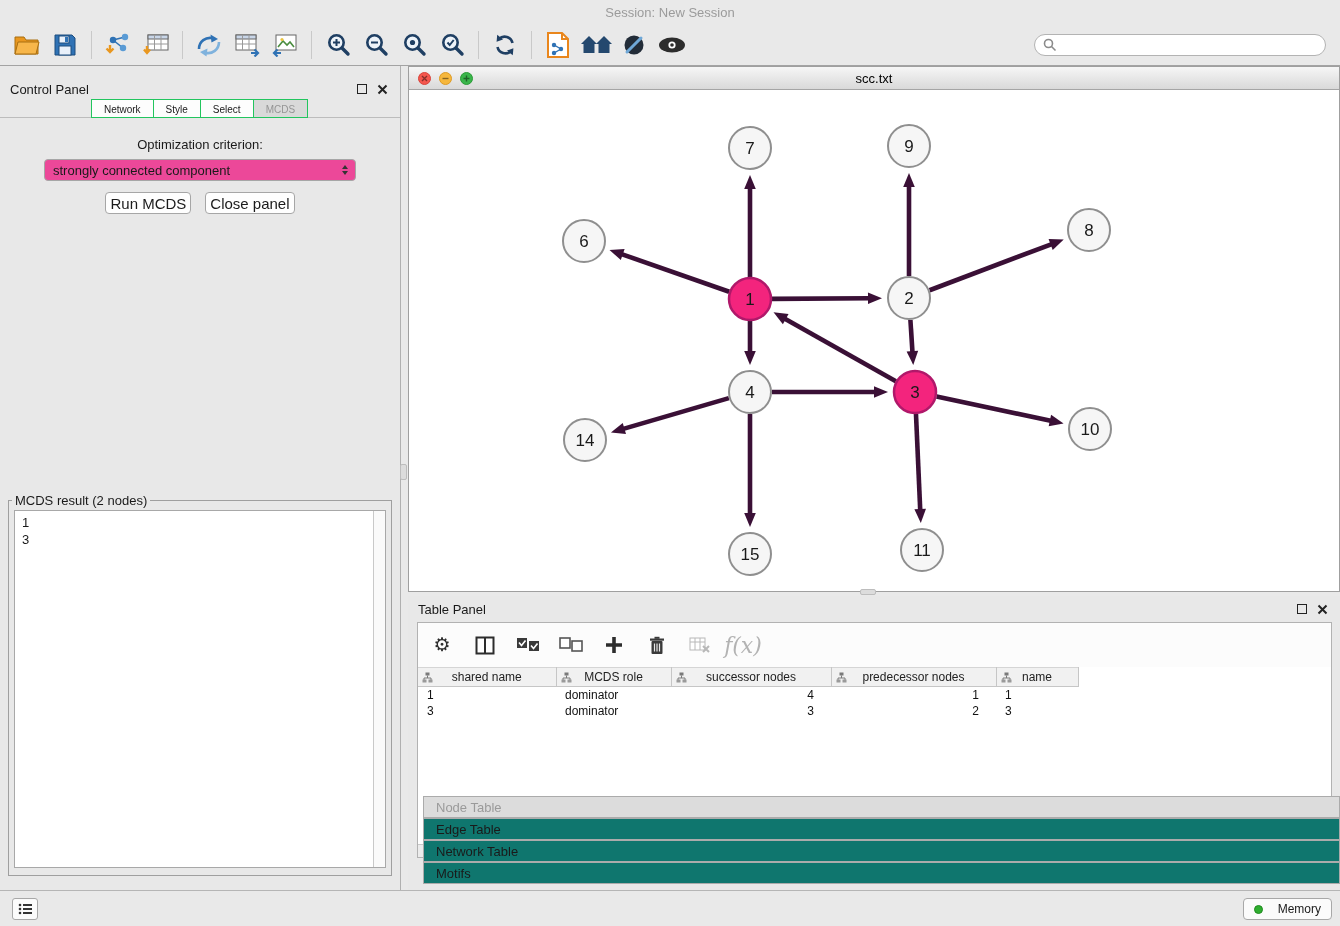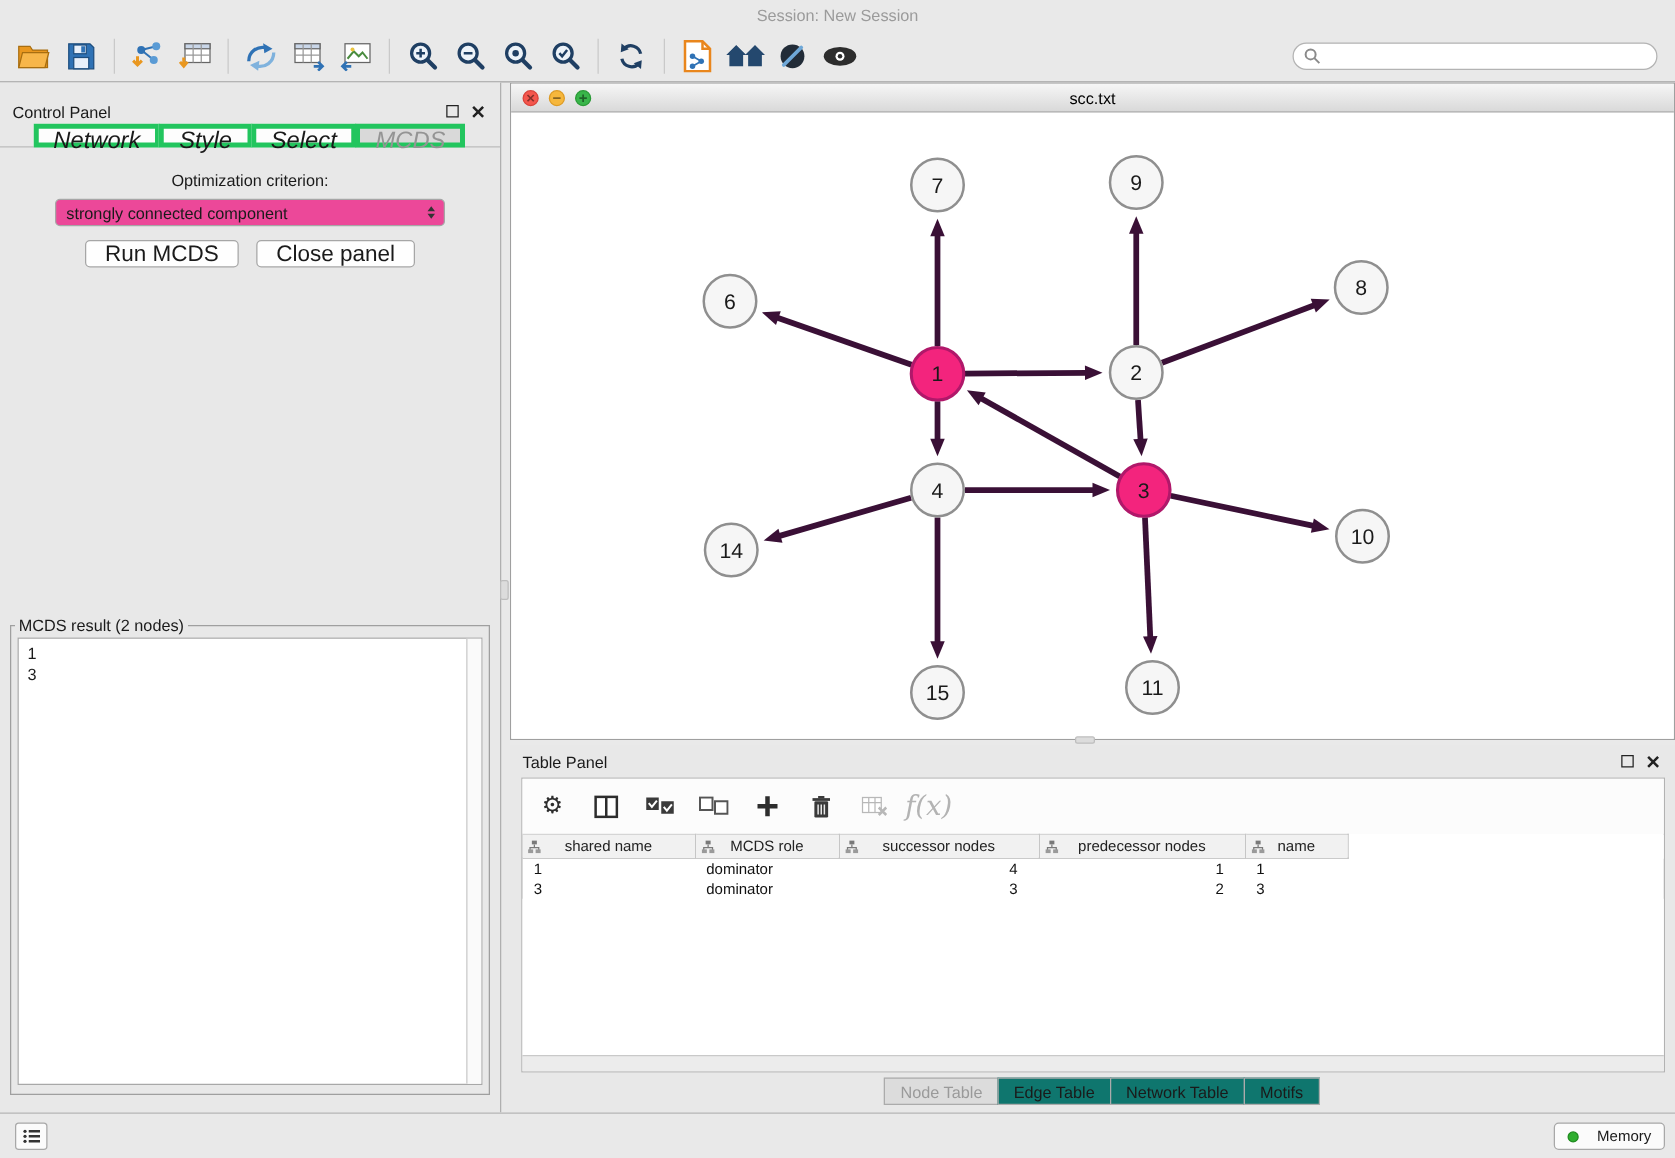--- a/index.html
+++ b/index.html
@@ -18,29 +18,29 @@
 .tb-search input{border:none;outline:none;flex:1;font-size:13px;background:transparent;font-family:"Liberation Sans",sans-serif;}
 
 
 .control-panel{position:absolute;left:0;top:66px;width:401px;height:824px;background:#e8e8e8;border-right:1px solid #b0b0b0;}
 .cp-header{position:absolute;top:10px;left:0;right:0;height:28px;}
 .cp-title{position:absolute;left:10px;top:6px;font-size:13px;}
 .float-ic{position:absolute;right:33px;top:8px;width:10px;height:10px;border:1.5px solid #222;}
 .close-ic{position:absolute;right:12px;top:8px;}
 .cp-tabs{position:absolute;top:33px;left:0;right:0;height:19px;display:flex;justify-content:center;}
 .cp-tabline{position:absolute;top:51px;left:0;right:0;border-bottom:1px solid #bcbcbc;}
-.cp-tab{border:4px solid #22c55e;background:#fdfdfd;padding:1px 12px 0 12px;font-size:19px;margin-left:-1px;line-height:17px;z-index:2;font-style:italic;}
+.cp-tab{border:1px solid #22c55e;background:#fdfdfd;padding:1px 12px 0 12px;font-size:10px;margin-left:-1px;line-height:17px;z-index:2;}
 .cp-tab.active{background:#d9d9d9;color:#949494;}
 .opt-label{position:absolute;top:71px;left:0;right:0;text-align:center;font-size:13px;}
 .dropdown{position:absolute;top:93px;left:44px;width:312px;height:22px;background:#ec4899;border:1px solid #a6a6a6;border-radius:4px;display:flex;align-items:center;justify-content:space-between;padding-left:8px;font-size:13px;}
 .dd-arrows{display:flex;flex-direction:column;align-items:center;margin-right:7px;gap:2px;}
 .dd-arrows .up{width:0;height:0;border-left:3.5px solid transparent;border-right:3.5px solid transparent;border-bottom:4.5px solid #333;}
 .dd-arrows .dn{width:0;height:0;border-left:3.5px solid transparent;border-right:3.5px solid transparent;border-top:4.5px solid #333;}
 .cp-buttons{position:absolute;top:126px;left:0;right:0;display:flex;justify-content:center;gap:14px;}
-.cp-buttons button{font-family:"Liberation Sans",sans-serif;font-size:18px;background:#fefefe;border:1px solid #a6a6a6;border-radius:4px;height:22px;padding:0 15px;color:#1a1a1a;}
+.cp-buttons button{font-family:"Liberation Sans",sans-serif;font-size:15px;background:#fefefe;border:1px solid #a6a6a6;border-radius:4px;height:22px;padding:0 4px;color:#1a1a1a;}
 .result-box{position:absolute;top:427px;left:8px;width:384px;height:383px;border:1px solid #9f9f9f;padding:0;}
 .result-box legend{font-size:13px;padding:0 3px;margin-left:3px;}
 .result-inner{position:absolute;left:5px;right:5px;top:2px;bottom:7px;background:#fff;border:1px solid #a8a8a8;font-size:13px;line-height:17px;padding:3px 0 0 7px;}
 .result-scrollbar{position:absolute;top:0;right:0;bottom:0;width:12px;border-left:1px solid #c9c9c9;background:#fafafa;}
 
 
 .net-window{position:absolute;left:408px;top:66px;width:932px;height:526px;background:#fff;border:1px solid #9f9f9f;}
 .net-titlebar{height:23px;background:linear-gradient(#f6f6f6,#d9d9d9);border-bottom:1px solid #a5a5a5;position:relative;text-align:center;font-size:13px;line-height:23px;color:#000;}
 .traffic{position:absolute;left:9px;top:5px;display:flex;gap:8px;}
 .light{width:13px;height:13px;border-radius:50%;display:flex;align-items:center;justify-content:center;}
@@ -65,21 +65,21 @@
 .gear-glyph{font-size:19px;color:#2d2d2d;line-height:22px;}
 .fx{font-family:"DejaVu Serif",serif;font-style:italic;font-size:22px;color:#b3b3b3;}
 .node-table{border-collapse:collapse;table-layout:fixed;width:100%;font-size:12px;flex:none;}
 .node-table th{height:19px;background:#f1f1f1;border-right:1px solid #c6c6c6;border-bottom:1px solid #c6c6c6;border-top:1px solid #d5d5d5;font-weight:normal;font-size:12px;position:relative;text-align:center;color:#222;}
 .node-table th .hdr-ic{position:absolute;left:4px;top:4px;}
 .node-table th.filler{background:#fff;border:none;}
 .node-table td{height:16px;padding:0 0 0 9px;color:#111;}
 .node-table td.num{text-align:right;padding:0 17px 0 0;}
 .tp-rows{flex:1;background:#fff;}
 .tp-hscroll{height:13px;background:#ececec;border-top:1px solid #c9c9c9;flex:none;}
-.tp-tabs{position:absolute;bottom:6px;left:16px;right:0;display:flex;justify-content:center;}
+.tp-tabs{position:absolute;bottom:6px;left:16px;right:0;display:flex;justify-content:space-between;flex-direction:column;}
 .tp-tab{border:1px solid #ababab;background:#0f766e;padding:2px 12px 1px 12px;font-size:13px;margin-left:-1px;line-height:17px;}
 .tp-tab.active{background:#dcdcdc;color:#9a9a9a;}
 
 
 .statusbar{position:absolute;left:0;top:890px;width:100%;height:36px;background:#e9e9e9;border-top:1px solid #b5b5b5;}
 .sb-left-btn{position:absolute;left:12px;top:7px;width:26px;height:22px;background:#fbfbfb;border:1px solid #a8a8a8;border-radius:3px;display:flex;align-items:center;justify-content:center;}
 .memory-btn{position:absolute;right:8px;top:7px;height:22px;background:#fbfbfb;border:1px solid #a8a8a8;border-radius:4px;display:flex;align-items:center;gap:15px;padding:0 10px;font-size:12px;}
 .mem-dot{width:9px;height:9px;border-radius:50%;background:#2fae2f;border:1px solid #1f8a1f;}
 </style>
 </head>

